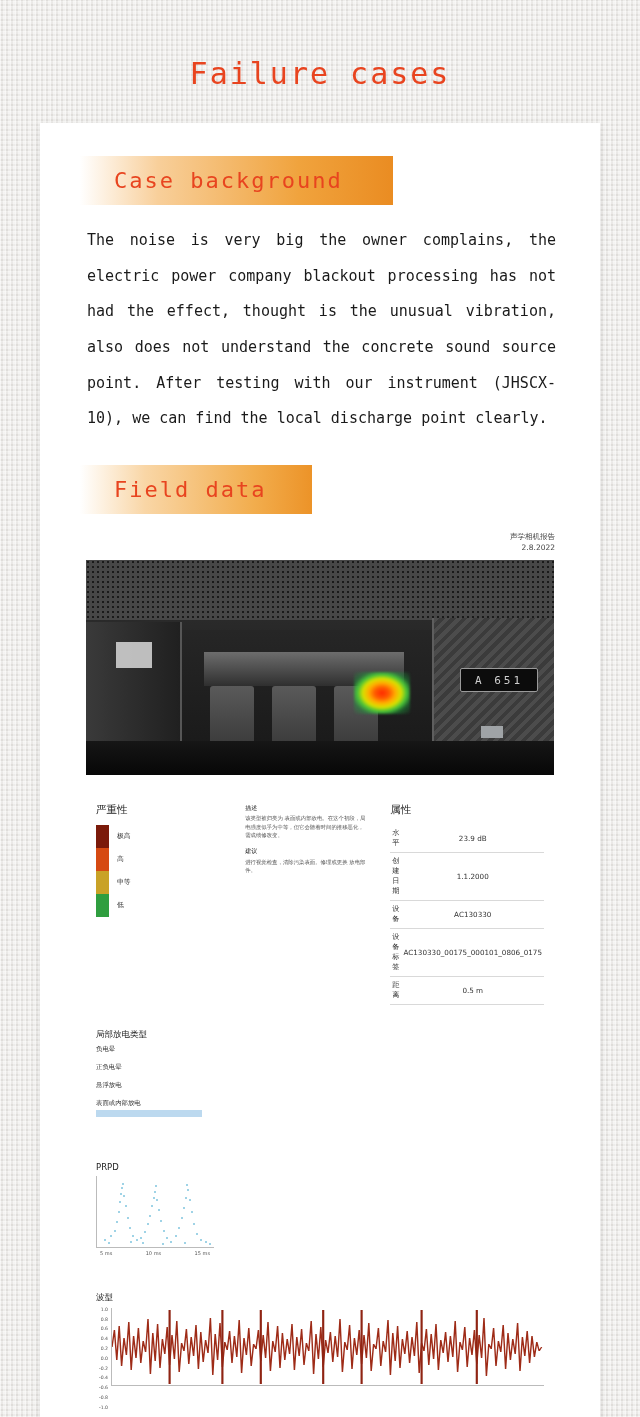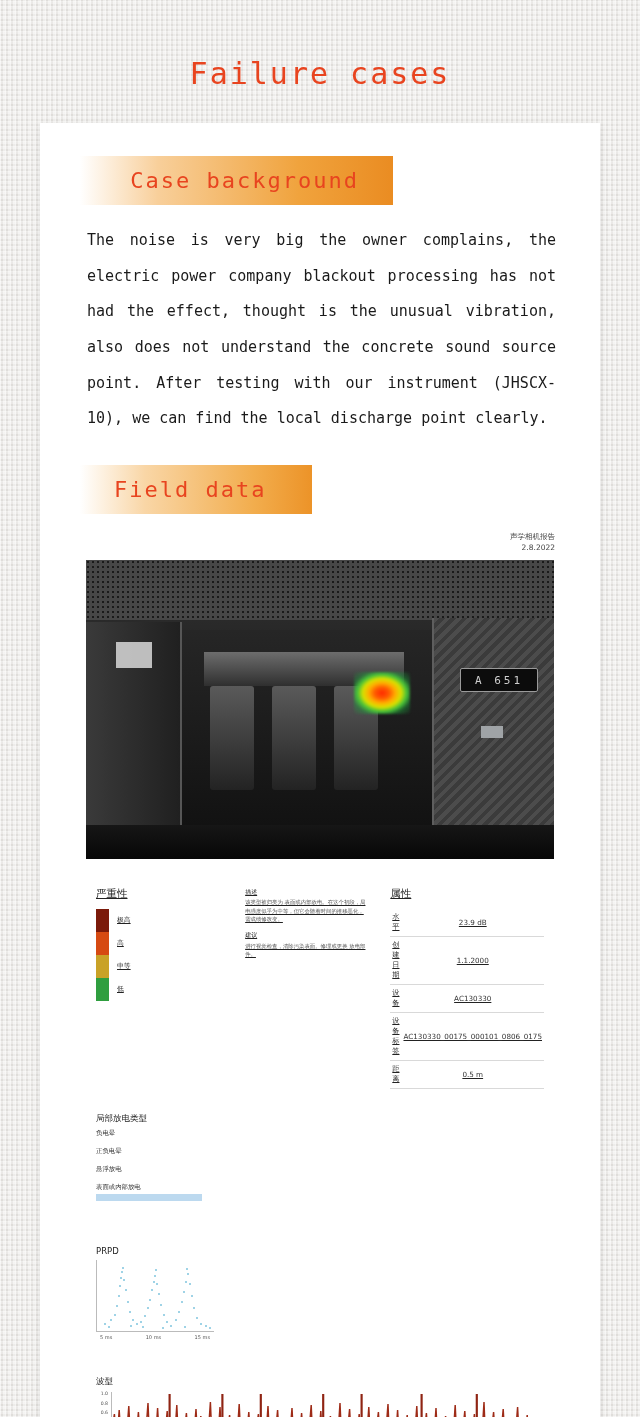--- a/index.html
+++ b/index.html
@@ -47,21 +47,20 @@
     color: #e8441f;
     font-family: "DejaVu Sans Mono", monospace;
     font-size: 22px;
     letter-spacing: 2px;
     padding: 12px 34px 12px 34px;
   }
   .banner-1 {
     margin: 33px 0 0 40px;
     background: linear-gradient(90deg, #ffffff 0%, #f8cf9a 25%, #f0a33d 70%, #ea8c22 100%);
     width: 313px;
-    text-align: right;
   }
   .banner-2 {
     margin: 28px 0 0 40px;
     background: linear-gradient(90deg, #ffffff 0%, #f9d6a6 28%, #f2ad4d 75%, #ec9328 100%);
     width: 232px;
   }
   .body-text {
     margin: 18px 44px 0 47px;
     font-family: "DejaVu Sans Mono", monospace;
     font-size: 15px;
@@ -73,21 +72,21 @@
     text-align: right;
     margin: 18px 45px 6px 0;
     font-size: 7.5px;
     color: #444;
     line-height: 1.45;
     font-family: "DejaVu Sans", sans-serif;
   }
   .photo {
     margin: 0 auto;
     width: 468px;
-    height: 299px;
+    height: 215px;
     position: relative;
     overflow: hidden;
     background: #1d1d1d;
     padding-left: 20px;
   }
   
   .photo .mesh {
     position:absolute; left:0; top:0; width:100%; height:72px;
     background-color:#4a4a4a;
     background-image: radial-gradient(circle at 2px 2px, #1a1a1a 1.2px, transparent 1.4px);
@@ -145,21 +144,21 @@
       #49c23a 62%, rgba(30,160,60,.45) 76%, rgba(20,120,60,0) 100%);
     filter: blur(1px);
   }
   .photo .floor {
     position:absolute; left:0; bottom:0; width:100%; height:34px;
     background: linear-gradient(180deg,#161616,#070707);
   }
 
   
   .report-block { margin: 28px 56px 0 56px; font-family:"DejaVu Sans", sans-serif; color:#222; }
-  .row { display:flex; gap:24px;text-decoration:underline; }
+  .row { display:flex; gap:24px; }
   .col-sev { width: 126px; }
   .col-attr { flex:1; }
   .blk-title { font-size: 10.5px; color:#222; margin-bottom: 8px; }
   .sev-wrap { display:flex; gap:8px; }
   .sev-bar { width: 13px; }
   .sev-bar div { height: 23px; }
   .sev-labels { font-size: 6.8px; line-height:23px; color:#333; }
   .sev-desc { font-size:5.4px; color:#555; line-height:1.55; }
   .sev-desc .h { color:#222; font-size:6px; display:block; margin-bottom:2px; }
   .sev-desc .gap { display:block; height:7px; }

